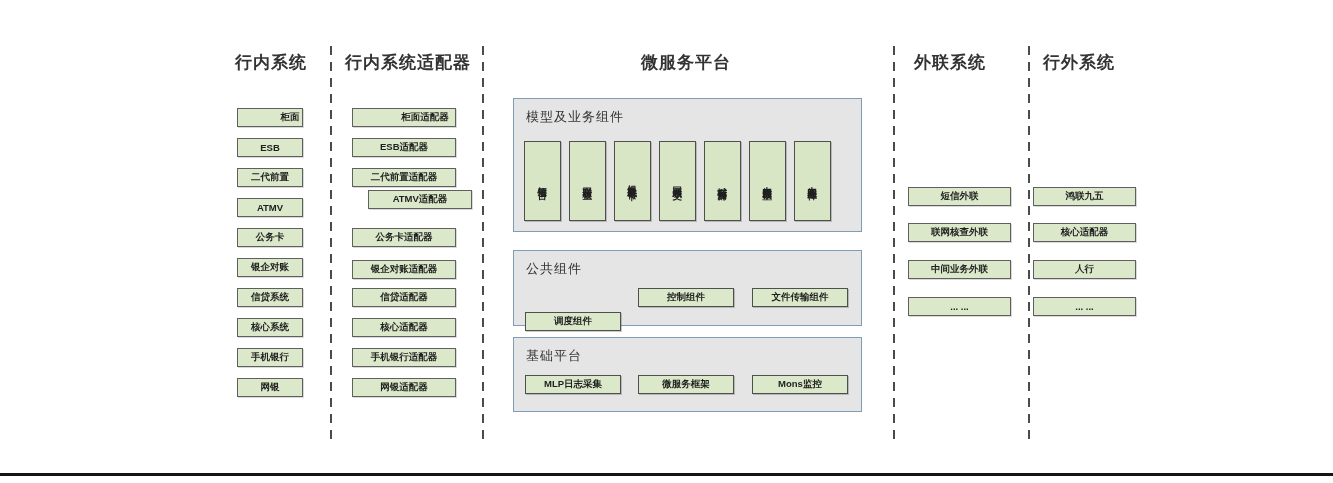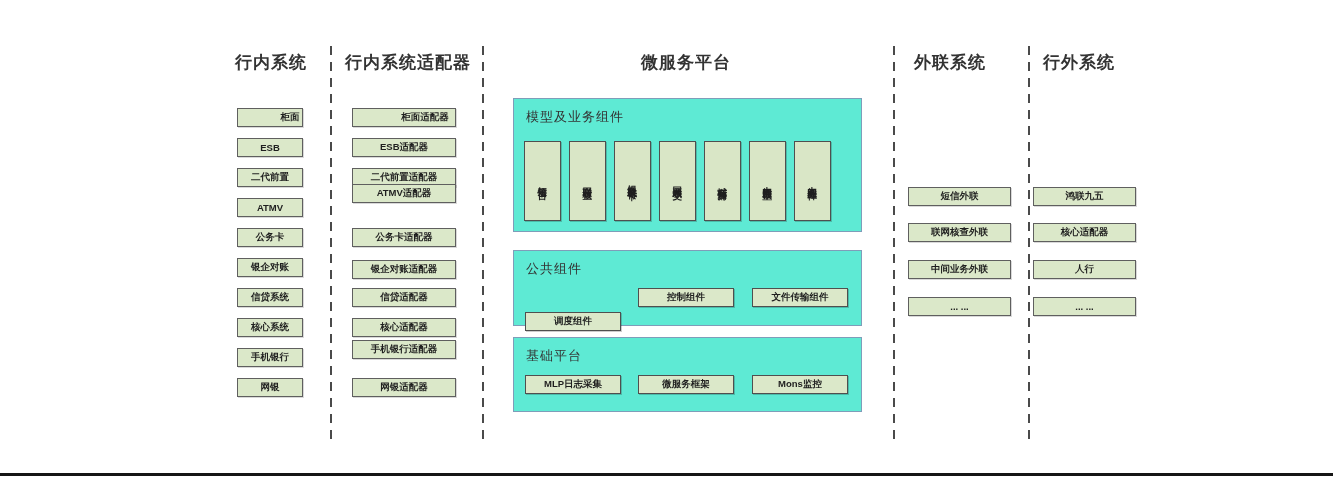--- a/index.html
+++ b/index.html
@@ -23,21 +23,21 @@
     font-size:9.5px;font-weight:bold;color:#1f1f1f;
     box-shadow:1px 1px 0 rgba(0,0,0,0.15);
     box-sizing:border-box;white-space:nowrap;
   }
   .c1{left:237px;width:66px;}
   .c2{left:352px;width:104px;}
   .c4{left:908px;width:103px;}
   .c5{left:1033px;width:103px;}
   .panel{
     position:absolute;left:513px;width:349px;
-    background:#5eead4;border:1px solid #7f9db9;
+    background:#e5e5e5;border:1px solid #7f9db9;
     box-sizing:border-box;
   }
   .panel-label{
     position:absolute;left:12px;top:9px;
     font-size:13px;color:#333;letter-spacing:1px;white-space:nowrap;
   }
   .vbox{
     position:absolute;top:42px;width:37px;height:80px;
     background:#d9e6c6;border:1px solid #4f4f4f;
     display:flex;align-items:center;justify-content:center;
@@ -82,26 +82,26 @@
   <div class="gbox c1" style="top:228px;">公务卡</div>
   <div class="gbox c1" style="top:258px;">银企对账</div>
   <div class="gbox c1" style="top:288px;">信贷系统</div>
   <div class="gbox c1" style="top:318px;">核心系统</div>
   <div class="gbox c1" style="top:348px;">手机银行</div>
   <div class="gbox c1" style="top:378px;">网银</div>
 
   <div class="gbox c2" style="top:108px;padding-left:42px;">柜面适配器</div>
   <div class="gbox c2" style="top:138px;">ESB适配器</div>
   <div class="gbox c2" style="top:168px;">二代前置适配器</div>
-  <div class="gbox c2" style="top:184px;">ATMV适配器</div>
+  <div class="gbox c2" style="top:190px;margin-left:16px;">ATMV适配器</div>
   <div class="gbox c2" style="top:228px;">公务卡适配器</div>
   <div class="gbox c2" style="top:260px;">银企对账适配器</div>
   <div class="gbox c2" style="top:288px;">信贷适配器</div>
   <div class="gbox c2" style="top:318px;">核心适配器</div>
-  <div class="gbox c2" style="top:340px;">手机银行适配器</div>
+  <div class="gbox c2" style="top:348px;">手机银行适配器</div>
   <div class="gbox c2" style="top:378px;">网银适配器</div>
 
   <div class="panel" style="top:98px;height:134px;">
     <div class="panel-label">模型及业务组件</div>
     <div class="vbox" style="left:10px;">
         <span>短信平台</span>
       </div>
     <div class="vbox" style="left:55px;">
         <span>联网核查</span>
       </div>

